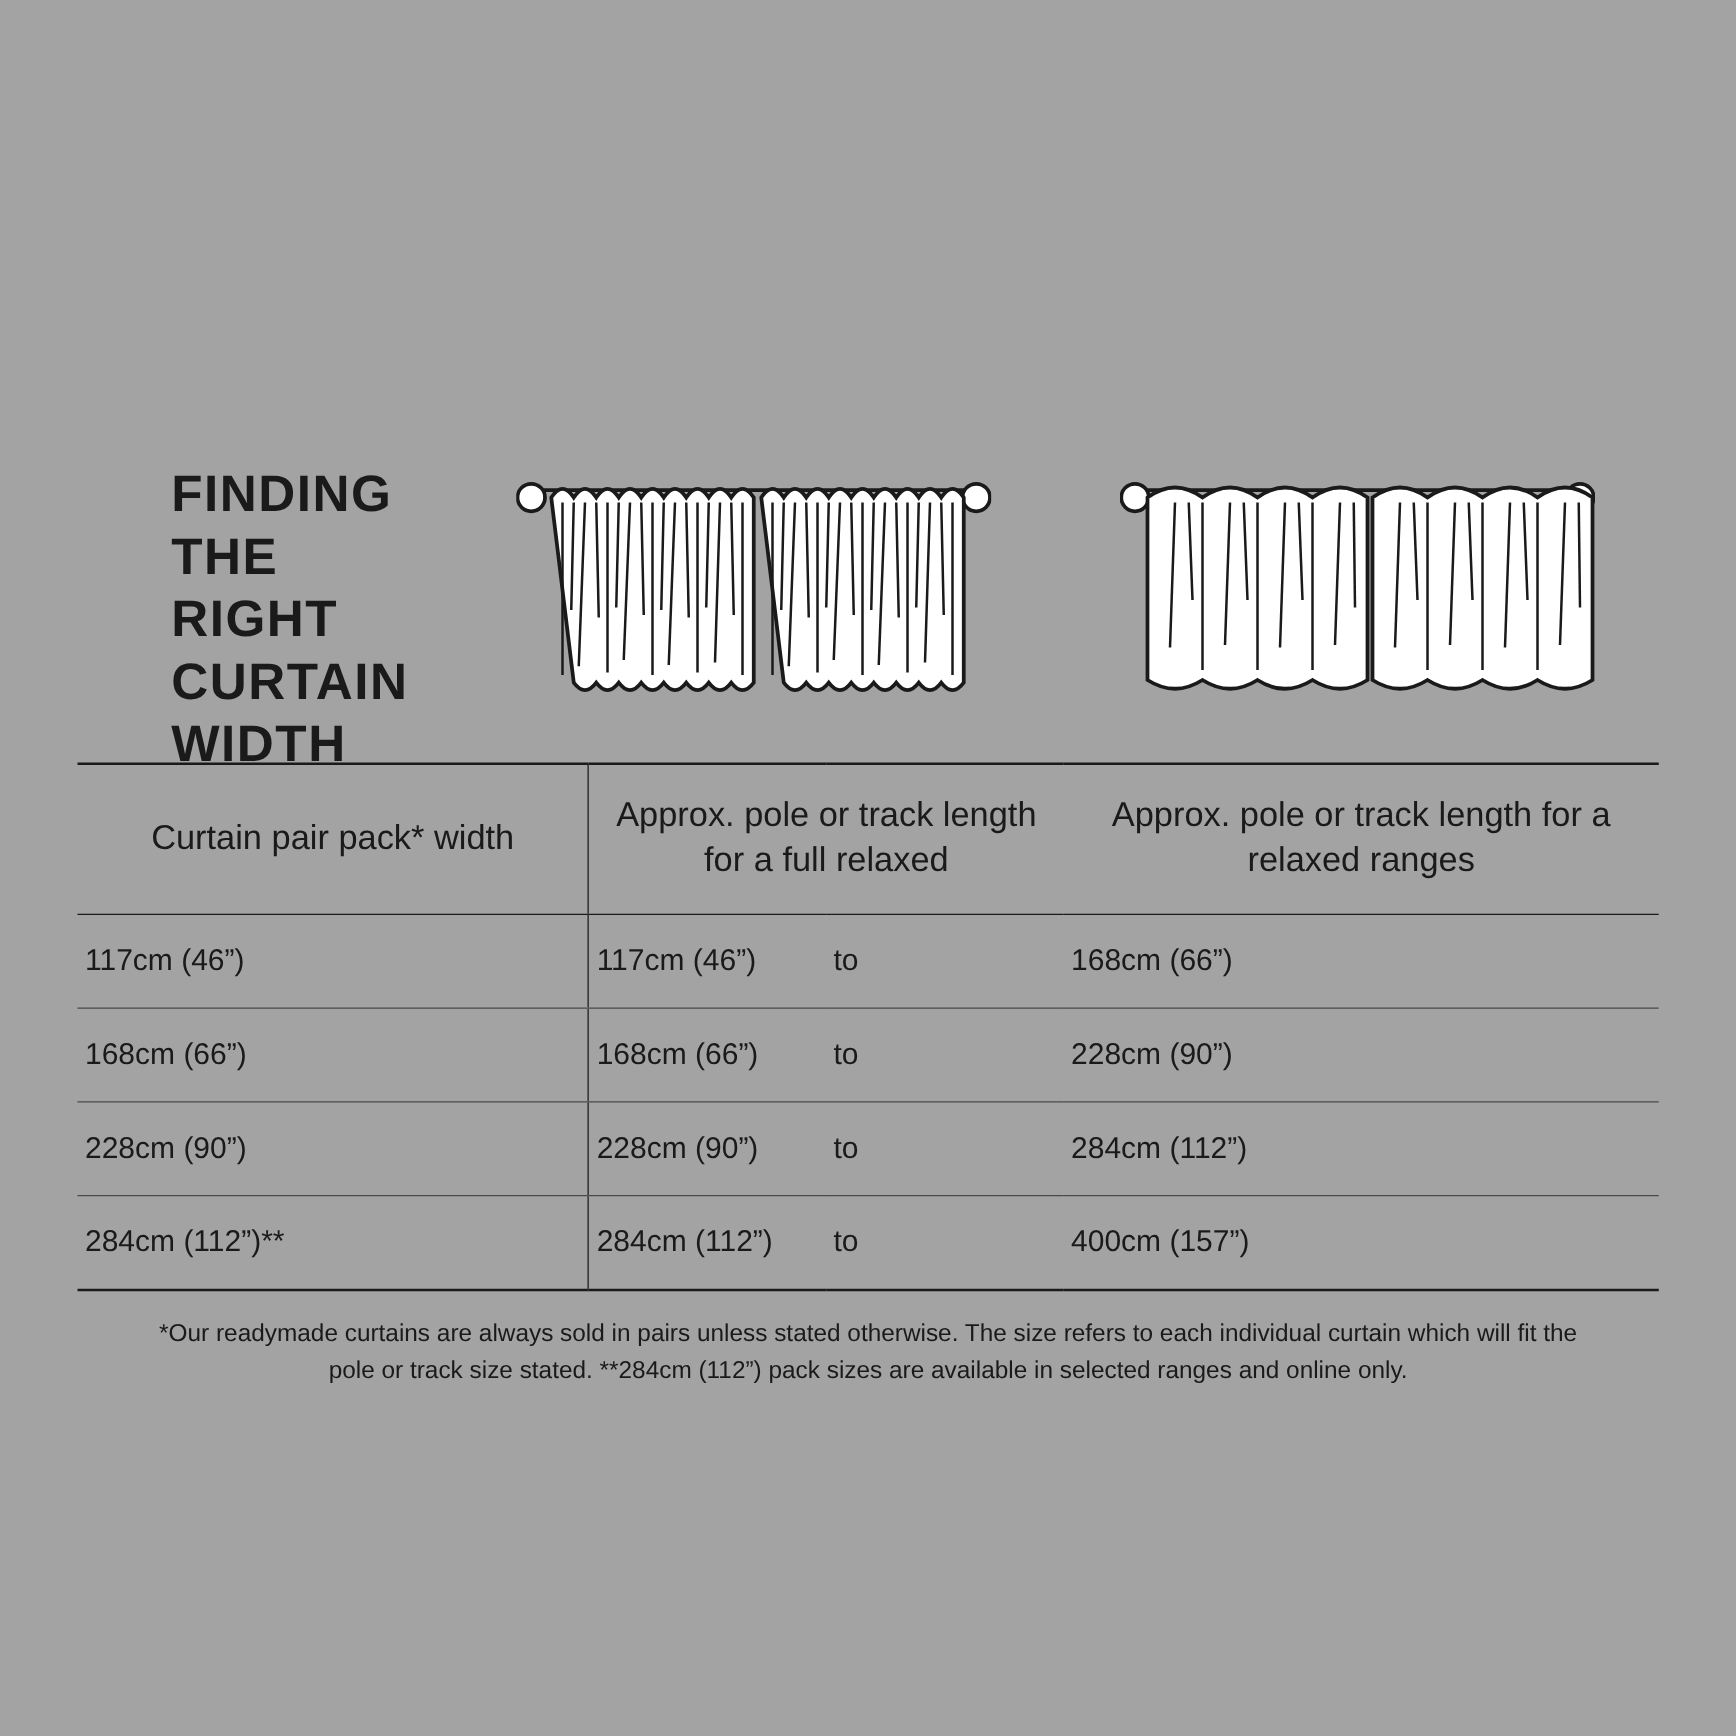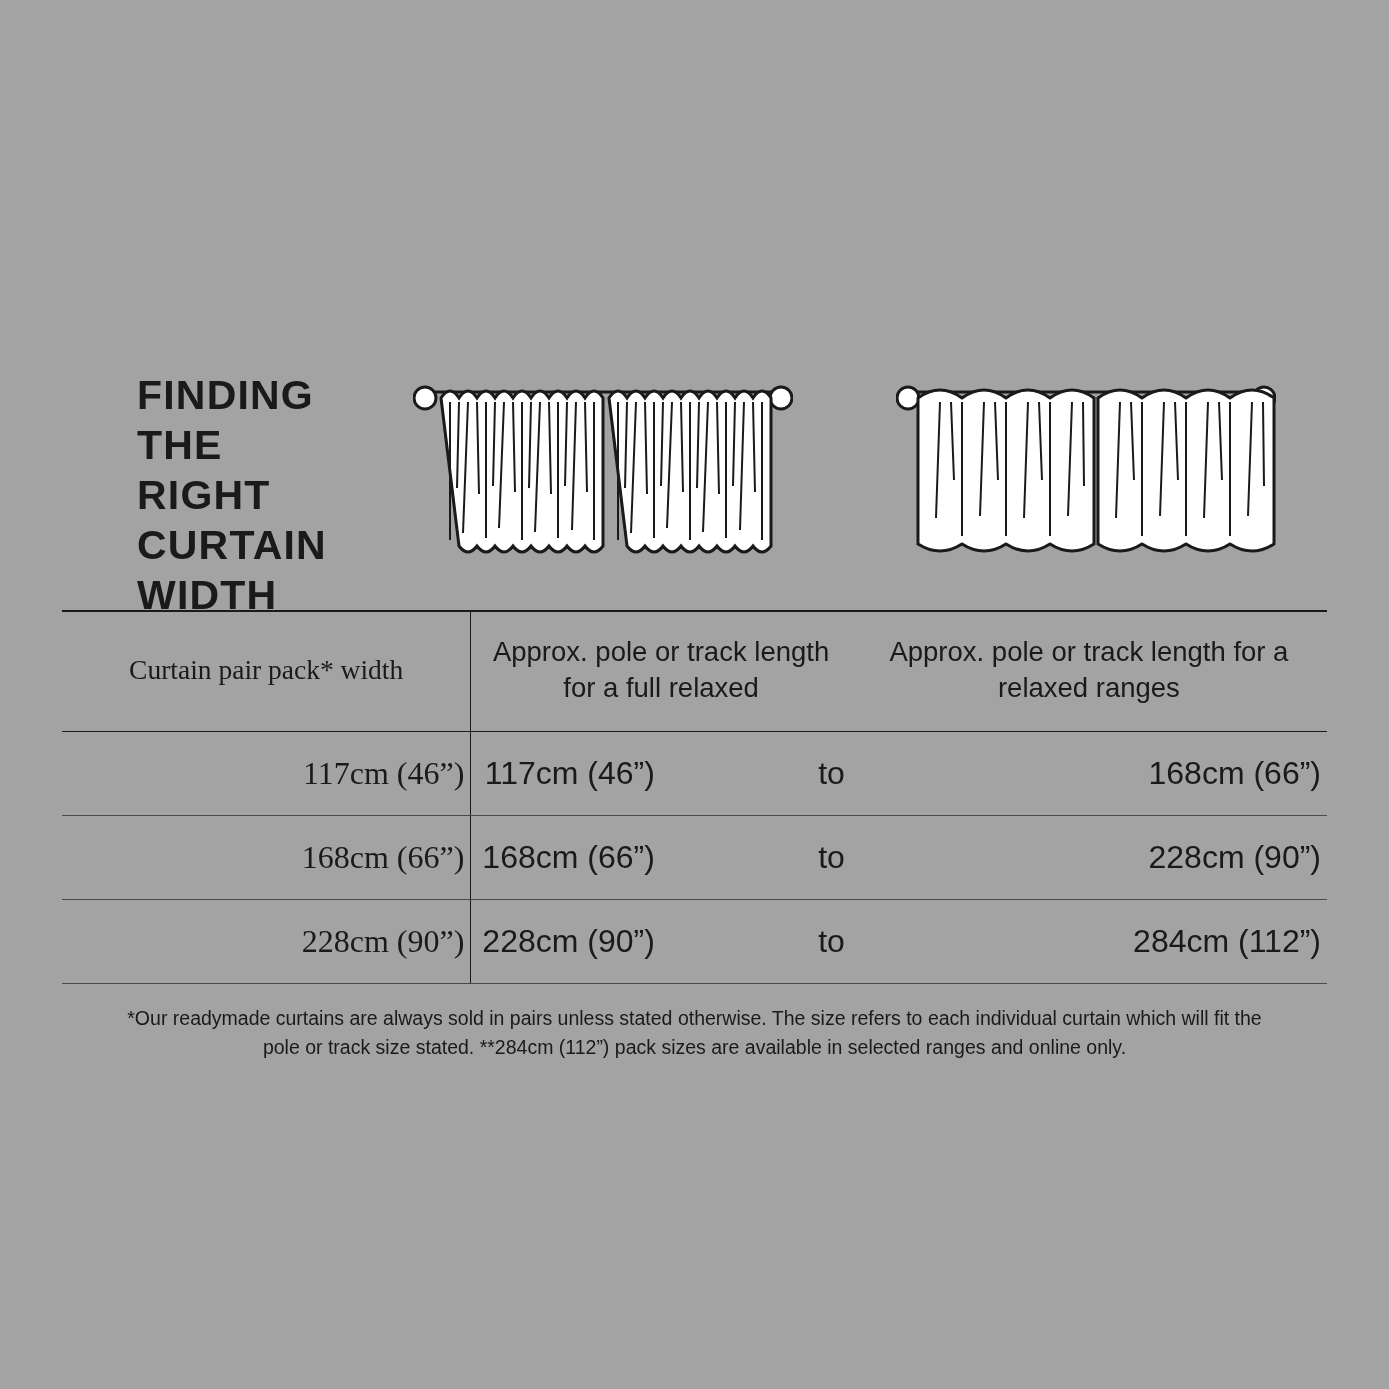--- a/index.html
+++ b/index.html
@@ -68,37 +68,37 @@
     font-weight: normal;
     font-size: 27.5px;
     line-height: 1.32;
     text-align: center;
     padding: 22px 10px 24px 10px;
     vertical-align: middle;
     border-top: 2px solid #1a1a1a;
     border-bottom: 1.5px solid #1a1a1a;
   }
   .drow td {
-    font-size: 32px;
-    text-align: right;
+    font-size: 24px;
+    text-align: left;
     padding: 23px 6px 23px 6px;
     border-bottom: 1.2px solid #4a4a4a;
     vertical-align: middle;
     margin-top: 40px;
   }
   .drow.last td {
     border-bottom: 2px solid #1a1a1a;
   }
   .col-sep {
     border-left: 1.5px solid #1a1a1a;
   }
   .to-cell {
     font-size: 28px;
   }
-  .c1 { width: 28.5%; font-family: Liberation Serif, serif; }
+  .c1 { width: 28.5%; }
   .c2 { width: 28%; }
   .c3 { width: 10%; }
   .c4 { width: 33.5%; }
   .footnote {
     margin-top: 20px;
     padding: 0 60px;
     text-align: center;
     font-size: 19.5px;
     line-height: 1.5;
     color: #1a1a1a;
@@ -249,19 +249,25 @@
           <td class="c2 col-sep">168cm (66”)</td>
           <td class="c3 to-cell">to</td>
           <td class="c4">228cm (90”)</td>
         </tr>
         <tr class="drow">
           <td class="c1">228cm (90”)</td>
           <td class="c2 col-sep">228cm (90”)</td>
           <td class="c3 to-cell">to</td>
           <td class="c4">284cm (112”)</td>
         </tr>
+        <tr class="drow last">
+          <td class="c1">284cm (112”)**</td>
+          <td class="c2 col-sep">284cm (112”)</td>
+          <td class="c3 to-cell">to</td>
+          <td class="c4">400cm (157”)</td>
+        </tr>
       </tbody>
     </table>
 
     <div class="footnote">*Our readymade curtains are always sold in pairs unless stated otherwise. The size refers to each individual curtain which will fit the pole or track size stated. **284cm (112”) pack sizes are available in selected ranges and online only.</div>
 
   </div>
 </div>
 
 </body></html>

